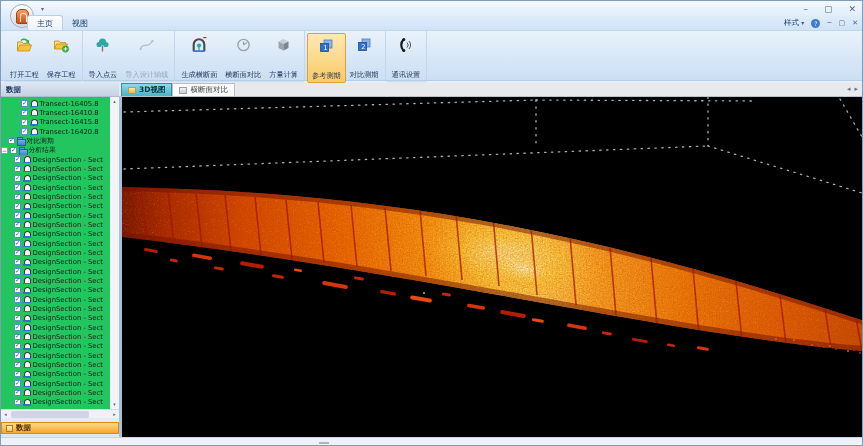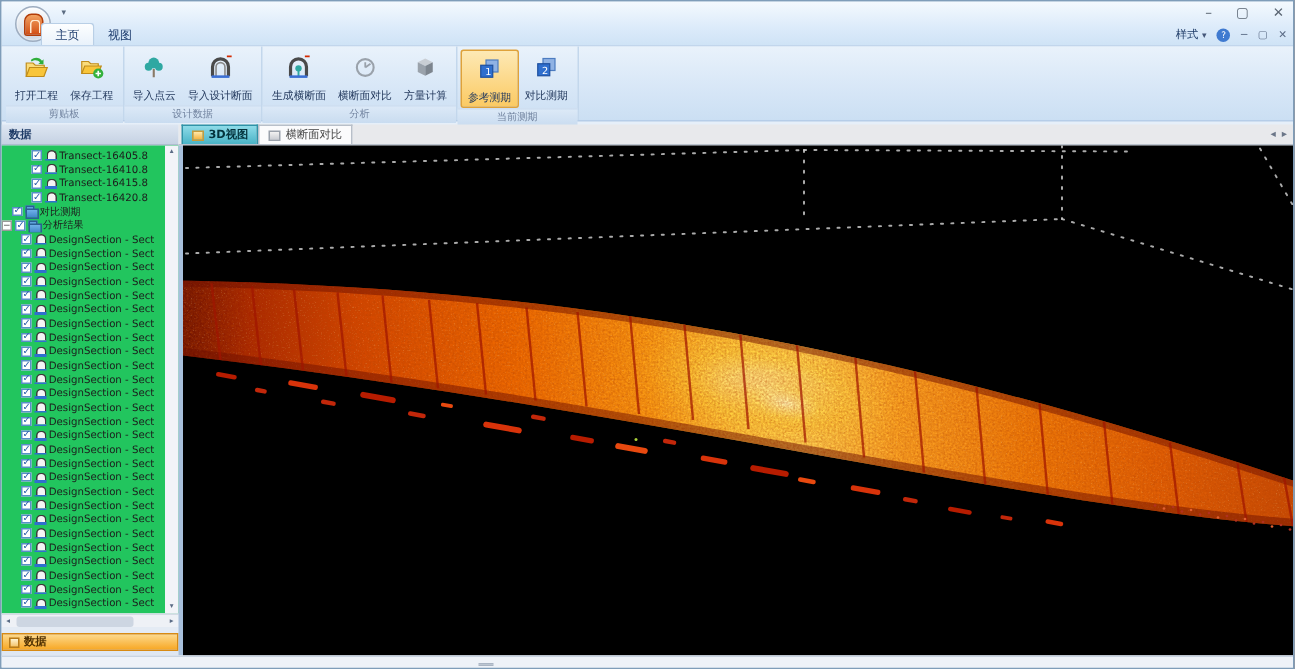--- a/index.html
+++ b/index.html
@@ -25,21 +25,21 @@
   .mini-ctl{color:#5a6b85;font-size:7px;}
   .dd-arrow::after{content:"▾";font-size:6px;color:#44577a;}
   
   .ribbon{position:absolute;left:0;top:30px;width:863px;height:50px;
     background:linear-gradient(#e9f2fb,#d8e7f7 55%,#cbdff3);border-bottom:1px solid #b6cde8;display:flex;align-items:stretch;padding-left:3px;}
   .rgroup{display:flex;flex-direction:column;border-right:1px solid #c3d7ec;padding:2px 2px 0;}
   .gbody{display:flex;align-items:flex-start;flex:1;}
   .glabel{height:12px;line-height:12px;text-align:center;font-size:6.8px;color:#7284a0;
     background:linear-gradient(#dcE9f7,#c9dcf0);margin:0 -2px;border-top:1px solid #cfdff1;font-family:Liberation Serif, serif;}
   .rbtn{display:flex;flex-direction:column;align-items:center;padding:2px 4px 1px;border-radius:2px;min-width:34px;}
-  .rbtn .rlabel{font-size:7.2px;color:#243a5e;margin-top:5px;white-space:nowrap;}
+  .rbtn .rlabel{font-size:7.2px;color:#243a5e;margin-top:16px;white-space:nowrap;}
   .rbtn.disabled .rlabel{color:#9aa7ba;}
   .rbtn.hl{background:linear-gradient(#fde9b5,#fbca63);border:1px solid #dfa23a;}
   .ricon{width:20px;height:19px;display:flex;align-items:center;justify-content:center;}
   
   .panel-header{position:absolute;left:0;top:82px;width:118px;height:14px;background:linear-gradient(#dde6f2,#c6d2e3);
     border-bottom:1px solid #aebcd0;font-size:7.5px;font-weight:bold;color:#1d3a66;line-height:14px;padding-left:5px;}
   .doctabs{position:absolute;left:118px;top:82px;width:745px;height:14px;background:#e8e9ec;border-bottom:1px solid #b9c1cc;
     display:flex;align-items:flex-end;padding-left:2px;}
   .dtab{display:flex;align-items:center;gap:3px;font-size:7.5px;height:13px;padding:0 6px;border:1px solid #b8bfc9;border-bottom:none;background:#fbfbfc;color:#444;}
   .dtab.active{background:linear-gradient(#8edbe8,#49b3c6);border-color:#2f93a8;color:#04333d;font-weight:bold;}
@@ -148,30 +148,29 @@
           <span class="ricon">
             <svg width="17" height="16" viewBox="0 0 16 16">
                 <circle cx="8" cy="5" r="3.6" fill="#2fa8a2"></circle>
                 <circle cx="4.6" cy="7.5" r="2.6" fill="#2fa8a2"></circle>
                 <circle cx="11.4" cy="7.5" r="2.6" fill="#2fa8a2"></circle>
                 <rect x="7.3" y="9" width="1.4" height="5.5" fill="#8a7a66"></rect>
               </svg>
           </span>
           <span class="rlabel">导入点云</span>
         </div>
-        <div class="rbtn">
-          <span class="ricon">
-            <svg width="18" height="17" viewBox="0 0 16 16">
-                <path d="M3,14 V8 a5,5 0 0 1 10,0 V14" stroke="#4a4a4a" stroke-width="2" fill="none"></path>
-                <path d="M5.2,14 V8.2 a2.8,2.8 0 0 1 5.6,0 V14" stroke="#8a8a8a" stroke-width="1" fill="none"></path>
-                <rect x="2.4" y="13.4" width="11.2" height="1.6" fill="#3b6fd4"></rect>
-                <path d="M12,1.5 h3" stroke="#d42a00" stroke-width="1.2"></path>
-              </svg>
-          </span>
-          <span class="rlabel">导入设计断面</span>
+        <div class="rbtn disabled">
+          <span class="ricon">
+            <svg width="17" height="16" viewBox="0 0 16 16">
+                <path d="M2,12 C5,4 8,13 14,4" stroke="#b3bcc7" stroke-width="1.3" fill="none"></path>
+                <circle cx="2" cy="12" r="1.1" fill="#b3bcc7"></circle>
+                <circle cx="14" cy="4" r="1.1" fill="#b3bcc7"></circle>
+              </svg>
+          </span>
+          <span class="rlabel">导入设计轴线</span>
         </div>
       </div>
       <div class="glabel">设计数据</div>
     </div>
 
     <div class="rgroup">
       <div class="gbody">
         <div class="rbtn">
           <span class="ricon">
             <svg width="18" height="17" viewBox="0 0 16 16">
@@ -226,20 +225,36 @@
                 <rect x="2" y="5.5" width="8" height="8" fill="#2f6fce" stroke="#1d4f9e" stroke-width=".8"></rect>
                 <text x="4.8" y="12" font-size="6.5" fill="#fff">2</text>
               </svg>
           </span>
           <span class="rlabel">对比测期</span>
         </div>
       </div>
       <div class="glabel">当前测期</div>
     </div>
 
+    <div class="rgroup">
+      <div class="gbody">
+        <div class="rbtn">
+          <span class="ricon">
+            <svg width="17" height="16" viewBox="0 0 16 16">
+                <path d="M6,2.5 C3,5.5 3,10.5 6,13.5" stroke="#1a1a1a" stroke-width="2.2" fill="none"></path>
+                <circle cx="6.3" cy="2.6" r="1.5" fill="#1a1a1a"></circle>
+                <circle cx="6.3" cy="13.4" r="1.5" fill="#1a1a1a"></circle>
+                <path d="M9.5,5.5 a3.5,3.5 0 0 1 0,5 M11.5,4 a6,6 0 0 1 0,8" stroke="#555" stroke-width="1" fill="none"></path>
+              </svg>
+          </span>
+          <span class="rlabel">通讯设置</span>
+        </div>
+      </div>
+      <div class="glabel">接口</div>
+    </div>
 
   </div>
 
   <div class="panel-header">数据</div>
   <div class="doctabs">
     <div class="dtab active">
       <span class="dtab-icon"></span>
       <span>3D视图</span>
     </div>
     <div class="dtab">

